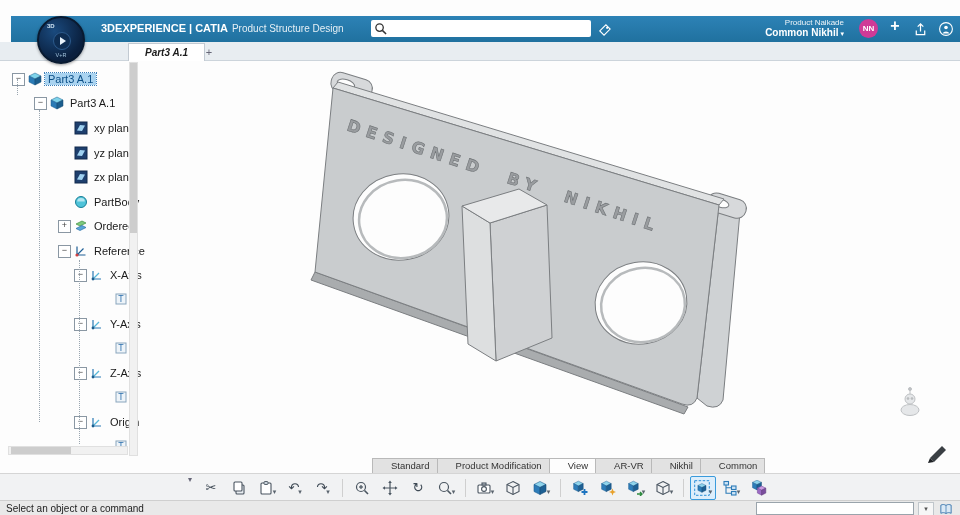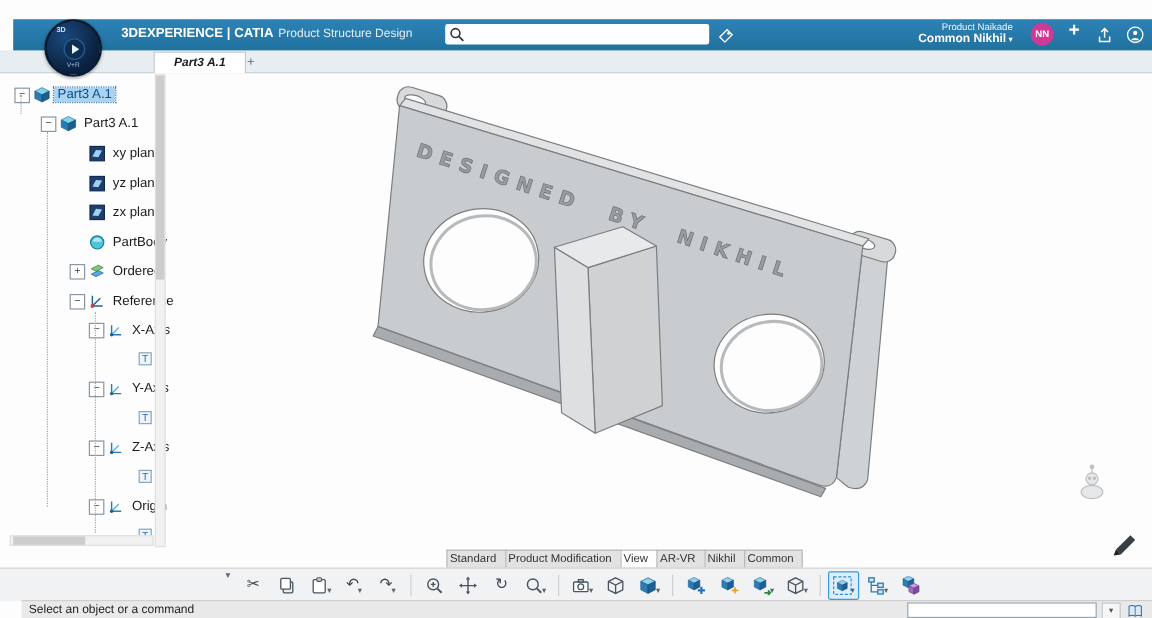--- a/index.html
+++ b/index.html
@@ -69,38 +69,38 @@
   .tlabel.sel{background:#a9d3f0;color:#0b4e86;outline:1px dotted #3d7fb8;}
   .spine{position:absolute;width:0;border-left:1px dotted #9aa6b0;z-index:1;}
   .vsb{position:absolute;top:2px;right:0;width:7px;height:392px;background:#f1f1f1;border:1px solid #e0e0e0;}
   .vsb .thumb{position:absolute;top:0;left:0;width:100%;height:170px;background:#cdcdcd;}
   .hsb{position:absolute;left:8px;top:386px;width:118px;height:7px;background:#f1f1f1;border:1px solid #e0e0e0;}
   .hsb .thumb{position:absolute;top:0;left:2px;width:60px;height:100%;background:#cdcdcd;}
 
   
   .viewtabs{position:absolute;top:458px;left:372px;display:flex;z-index:4;}
   .vtab{font-size:9.5px;color:#333;background:#e2e2e2;border:1px solid #b9b9b9;border-right:none;
-        padding:1px 7px 2px 2px;display:flex;align-items:center;}
+        padding:1px 7px 2px 18px;display:flex;align-items:center;}
   .vtab:last-child{border-right:1px solid #b9b9b9;}
   .vtab.active{background:#fdfdfd;font-weight:normal;}
 
   
   .toolbar{position:absolute;top:473px;left:0;right:0;height:27px;background:#f1f2f3;border-top:1px solid #d5d5d5;
            display:flex;align-items:center;justify-content:center;gap:2px;z-index:4;}
   .tb-btn{height:22px;min-width:22px;padding:0 1px;display:flex;align-items:center;justify-content:center;
           border:1px solid transparent;border-radius:2px;color:#3f4a55;}
   .tb-btn.active{border-color:#3a9bdc;background:#ddeefb;}
   .tb-btn .glyph{font-size:13px;line-height:13px;font-family:"DejaVu Sans",sans-serif;}
   .dd{font-size:7px;color:#5a646e;align-self:flex-end;margin:0 0 3px -1px;}
   .tb-sep{width:1px;height:18px;background:#cfcfcf;margin:0 4px;}
   .tb-overflow{font-size:8px;color:#667;align-self:flex-start;margin:1px 4px 0 0;}
 
   
   .statusbar{position:absolute;top:500px;left:0;right:0;height:15px;background:#e9e9e9;border-top:1px solid #cfcfcf;
-             display:flex;align-items:center;padding:0 6px;font-size:10px;color:#222;z-index:5;margin-left:18px;}
+             display:flex;align-items:center;padding:0 6px;font-size:10px;color:#222;z-index:5;}
   .statusbar .right{margin-left:auto;display:flex;align-items:center;gap:4px;}
   .cmd-input{width:152px;height:11px;font-size:9px;border:1px solid #9aa4ac;background:#fff;padding:0 2px;
              font-family:"Liberation Sans","DejaVu Sans",sans-serif;}
   .sb-btn{width:14px;height:12px;display:flex;align-items:center;justify-content:center;font-size:7px;color:#555;
           border:1px solid #c0c6cb;background:#f6f6f6;}
   .sb-book{width:16px;height:13px;display:flex;align-items:center;justify-content:center;border:none;background:none;}
 </style>
 </head>
 <body>
 

